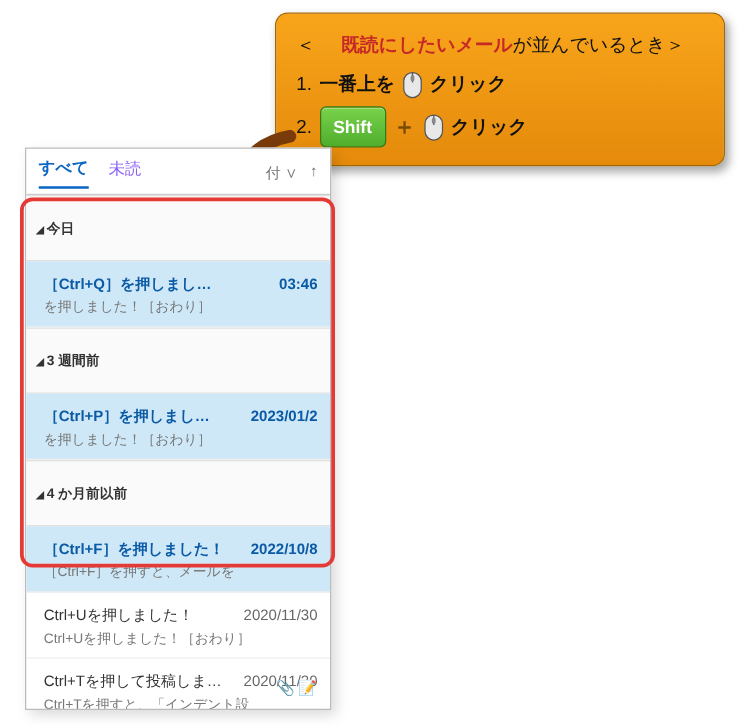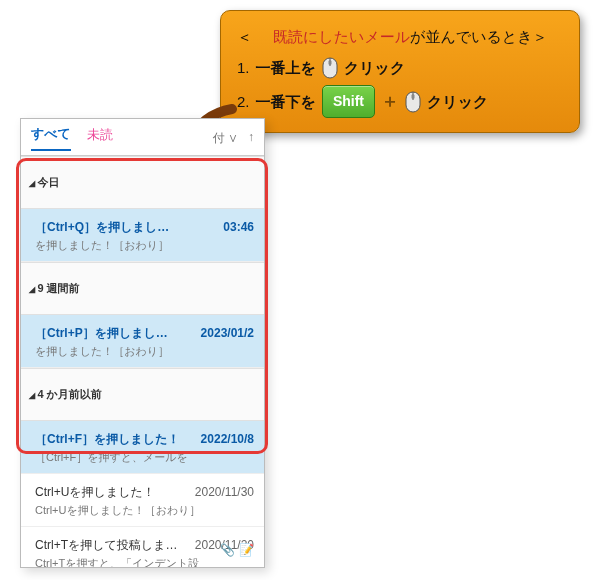--- a/index.html
+++ b/index.html
@@ -22,21 +22,21 @@
     border-radius: 10px;
     box-shadow: 3px 4px 8px rgba(0,0,0,0.35);
     padding: 12px 16px 14px 16px;
     color: #111;
     font-size: 15px;
     line-height: 1.8;
   }
   .callout .title-row { font-size: 15px; }
   .callout .title-row .lt,
   .callout .title-row .gt { color: #000; font-weight: 400; }
-  .callout .title-highlight { color: #c62828; font-weight: 400; padding-left: 21px; }
+  .callout .title-highlight { color: #c62828; font-weight: 700; padding-left: 21px; }
 
   .step-row { margin-top: 4px; display: flex; align-items: center; gap: 6px; }
   .step-row .num { font-weight: 400; }
   .step-row .bold { font-weight: 700; }
 
   .mouse-icon {
     display: inline-block;
     width: 16px;
     height: 22px;
     position: relative;
@@ -83,21 +83,21 @@
 
   .tabs {
     display: flex;
     gap: 16px;
     padding: 6px 10px 4px 10px;
     border-bottom: 1px solid #ccc;
     font-size: 13px;
     align-items: center;
     position: relative;
   }
-  .tab { color: #ec4899; padding-bottom: 6px; cursor: pointer; }
+  .tab { color: #8b5cf6; padding-bottom: 6px; cursor: pointer; }
   .tab.active { color: #0a66c2; border-bottom: 2px solid #0a66c2; font-weight: 600; }
   .tabs .right { margin-left: auto; display: flex; gap: 10px; color: #777; font-size: 12px; }
   .right-item { cursor: pointer; }
 
   .group-header {
     background: #fafafa;
     border-top: 1px solid #e0e0e0;
     border-bottom: 1px solid #e0e0e0;
     padding: 18px 8px;
     font-size: 11px;
@@ -175,21 +175,20 @@
       <svg viewBox="0 0 16 22" width="16" height="22">
         <rect x="1" y="1" width="14" height="20" rx="7" ry="7" fill="#e8e8e8" stroke="#555" stroke-width="1"></rect>
         <line x1="8" y1="1" x2="8" y2="9" stroke="#555" stroke-width="1"></line>
         <rect x="6.5" y="3" width="3" height="5" rx="1.5" fill="#888"></rect>
       </svg>
     </span>
     <span class="bold">クリック</span>
   </div>
   <div class="step-row">
     <span class="num">2.</span>
-    <span class="bold">一番下を</span>
     <span class="shift-key">Shift</span>
     <span class="plus">＋</span>
     <span class="mouse-icon">
       <svg viewBox="0 0 16 22" width="16" height="22">
         <rect x="1" y="1" width="14" height="20" rx="7" ry="7" fill="#e8e8e8" stroke="#555" stroke-width="1"></rect>
         <line x1="8" y1="1" x2="8" y2="9" stroke="#555" stroke-width="1"></line>
         <rect x="6.5" y="3" width="3" height="5" rx="1.5" fill="#888"></rect>
       </svg>
     </span>
     <span class="bold">クリック</span>
@@ -216,21 +215,21 @@
   <div class="group-header"><span class="caret"></span><span>今日</span></div>
 
   <div class="mail-item selected">
     <div class="row1">
       <span class="subject">［Ctrl+Q］を押しました！</span>
       <span class="date">03:46</span>
     </div>
     <div class="preview">を押しました！［おわり］</div>
   </div>
 
-  <div class="group-header"><span class="caret"></span><span>9 週間前</span></div>
+  <div class="group-header"><span class="caret"></span><span>3 週間前</span></div>
 
   <div class="mail-item selected">
     <div class="row1">
       <span class="subject">［Ctrl+P］を押しました！</span>
       <span class="date">2023/01/2</span>
     </div>
     <div class="preview">を押しました！［おわり］</div>
   </div>
 
   <div class="group-header"><span class="caret"></span><span>4 か月前以前</span></div>

